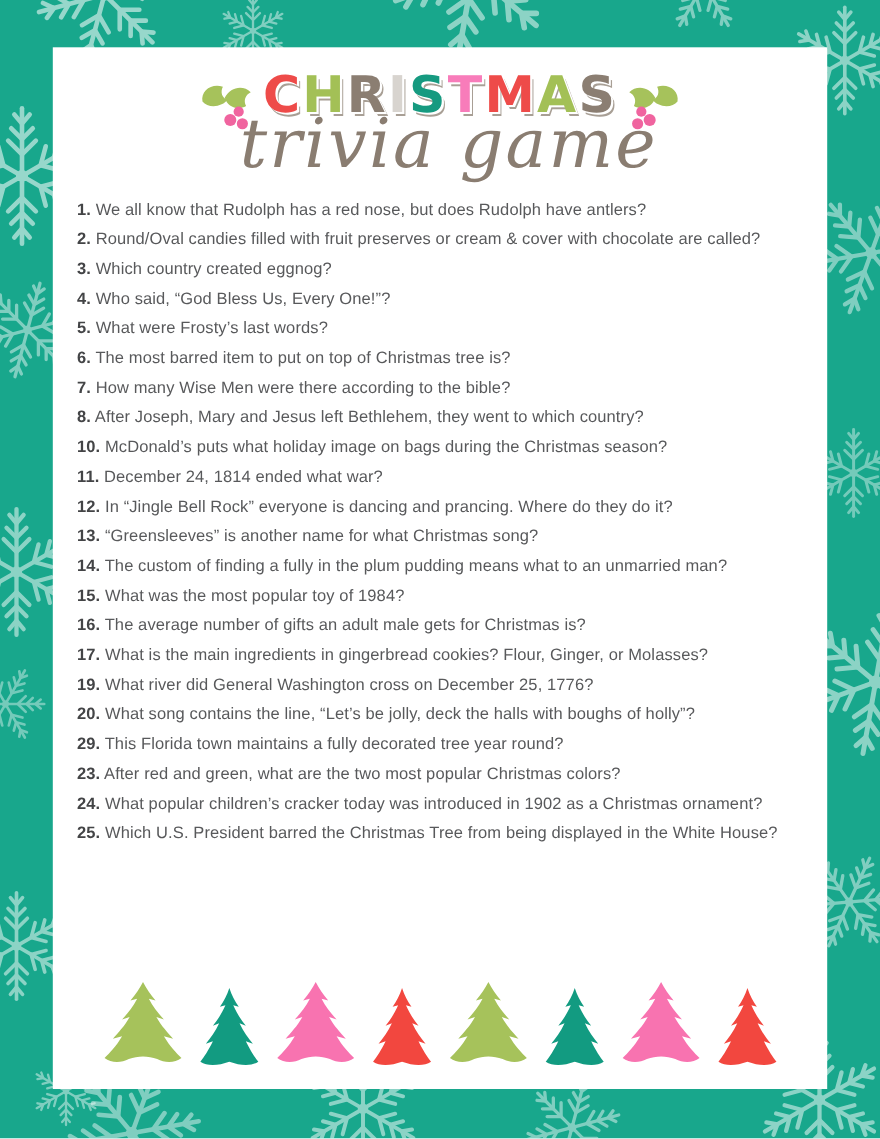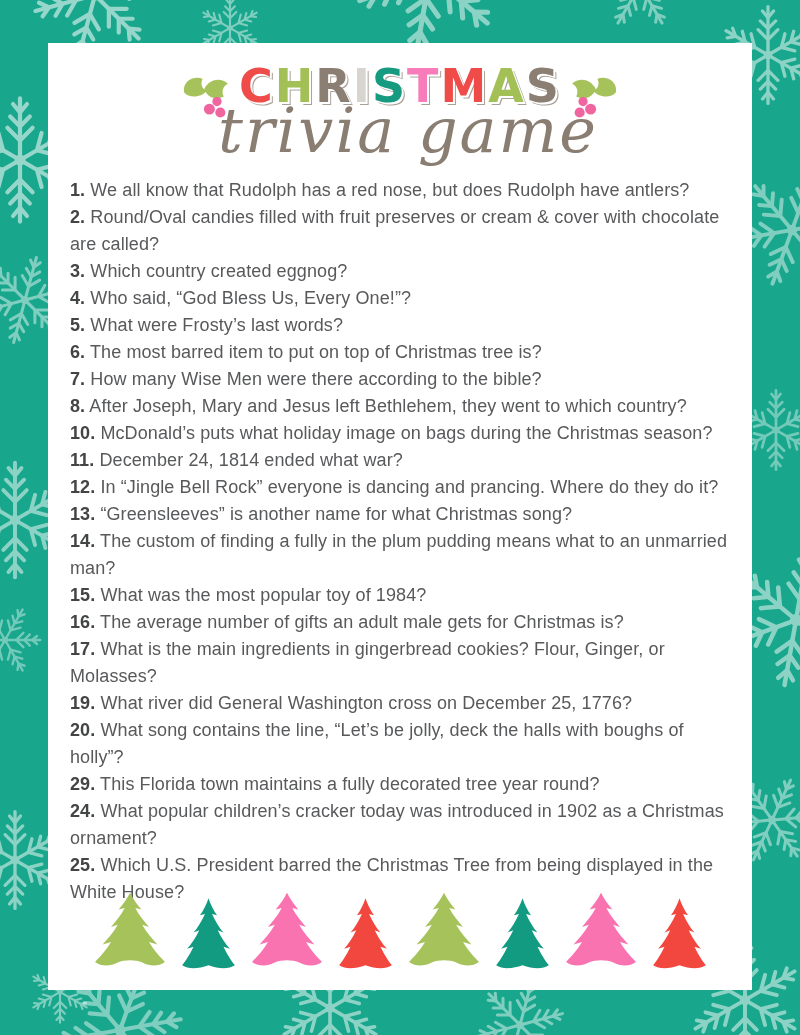--- a/index.html
+++ b/index.html
@@ -33,21 +33,21 @@
   .subtitle {
     text-align:center;
     font-family:"DejaVu Serif", serif; font-style:italic;
     font-size:62px; line-height:52px; letter-spacing:2px;
     color:#8a7d71; margin-top:-6px;margin-left:16px;
   }
 
   
   .questions { padding:20px 22px 0 22px; }
   .q {
-    font-size:18px; line-height:27px; color:#58595b;
+    font-size:15px; line-height:27px; color:#58595b;
     letter-spacing:0.1px;
   }
   .q .num { color:#434446; font-weight:bold; }
 
   
   .trees {
     position:absolute; left:0; right:0; bottom:4px; height:108px;
     display:flex; justify-content:center; align-items:flex-end; gap:12px;
   }
   svg.tree.wide   { width:76px; height:106px; }
@@ -152,20 +152,21 @@
         <div class="q"><b class="num">11.</b><span> December 24, 1814 ended what war?</span></div>
         <div class="q"><b class="num">12.</b><span> In “Jingle Bell Rock” everyone is dancing and prancing. Where do they do it?</span></div>
         <div class="q"><b class="num">13.</b><span> “Greensleeves” is another name for what Christmas song?</span></div>
         <div class="q"><b class="num">14.</b><span> The custom of finding a fully in the plum pudding means what to an unmarried man?</span></div>
         <div class="q"><b class="num">15.</b><span> What was the most popular toy of 1984?</span></div>
         <div class="q"><b class="num">16.</b><span> The average number of gifts an adult male gets for Christmas is?</span></div>
         <div class="q"><b class="num">17.</b><span> What is the main ingredients in gingerbread cookies? Flour, Ginger, or Molasses?</span></div>
         <div class="q"><b class="num">19.</b><span> What river did General Washington cross on December 25, 1776?</span></div>
         <div class="q"><b class="num">20.</b><span> What song contains the line, “Let’s be jolly, deck the halls with boughs of holly”?</span></div>
         <div class="q"><b class="num">29.</b><span> This Florida town maintains a fully decorated tree year round?</span></div>
+        <div class="q"><b class="num">23.</b><span> After red and green, what are the two most popular Christmas colors?</span></div>
         <div class="q"><b class="num">24.</b><span> What popular children’s cracker today was introduced in 1902 as a Christmas ornament?</span></div>
         <div class="q"><b class="num">25.</b><span> Which U.S. President barred the Christmas Tree from being displayed in the White House?</span></div>
       </div>
 
     <div class="trees" id="trees">
         <svg viewBox="0 0 100 110" class="tree wide">
           <path d="M50,2 C46,10 41,17 35,24 L43,22 C38,32 31,40 25,47 L34,44 C28,55 20,63 14,70 L25,67 C18,79 10,87 4,93 C12,99 24,99 33,94 C44,90 56,90 67,94 C76,99 88,99 96,93 C90,87 82,79 75,67 L86,70 C80,63 72,55 66,44 L75,47 C69,40 62,32 57,22 L65,24 C59,17 54,10 50,2 Z" fill="#a6c25b"></path>
         </svg>
         <svg viewBox="0 0 80 110" class="tree narrow">
           <path d="M40,2 C37,11 33,19 28,26 L35,24 C30,35 25,43 19,50 L27,47 C22,58 16,66 10,73 L19,70 C13,82 8,90 3,96 C12,102 26,101 40,96 C54,101 68,102 77,96 C72,90 67,82 61,70 L70,73 C64,66 58,58 53,47 L61,50 C55,43 50,35 45,24 L52,26 C47,19 43,11 40,2 Z" fill="#129b81"></path>

